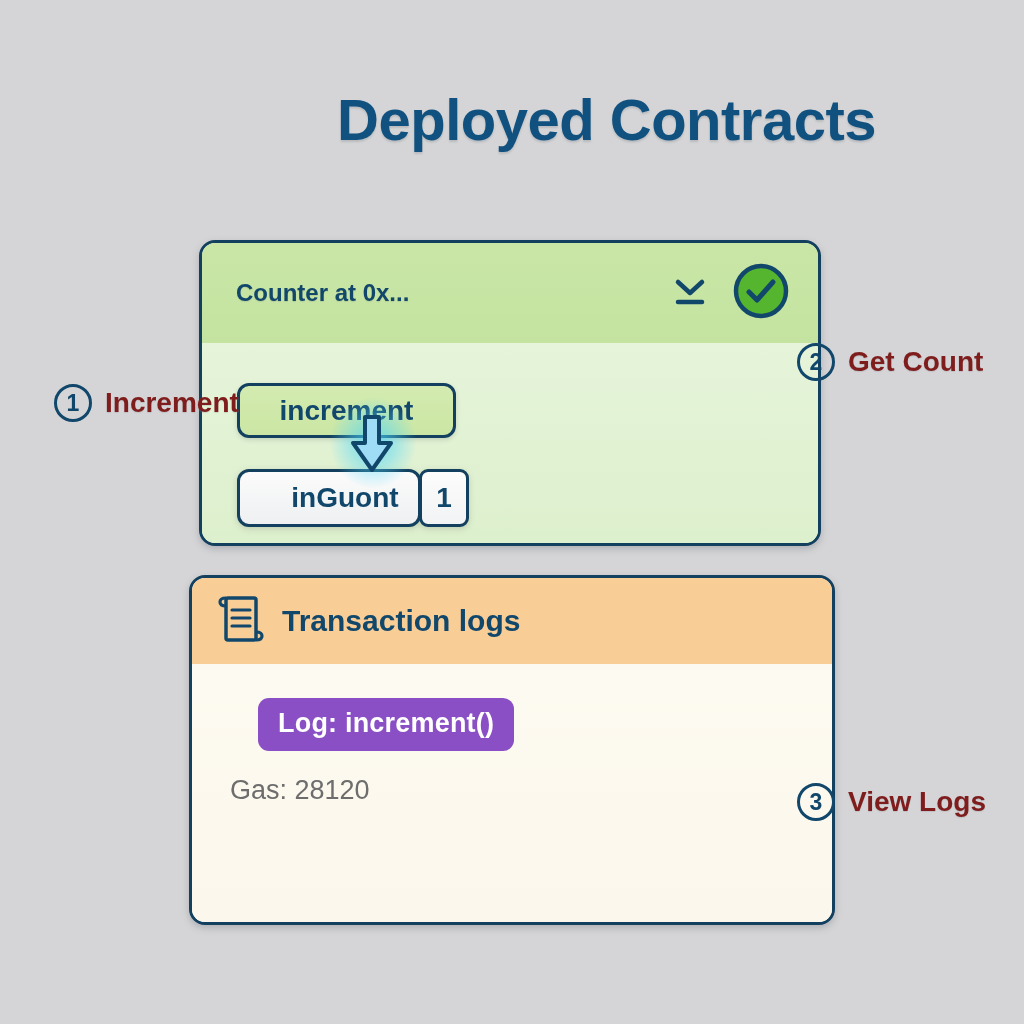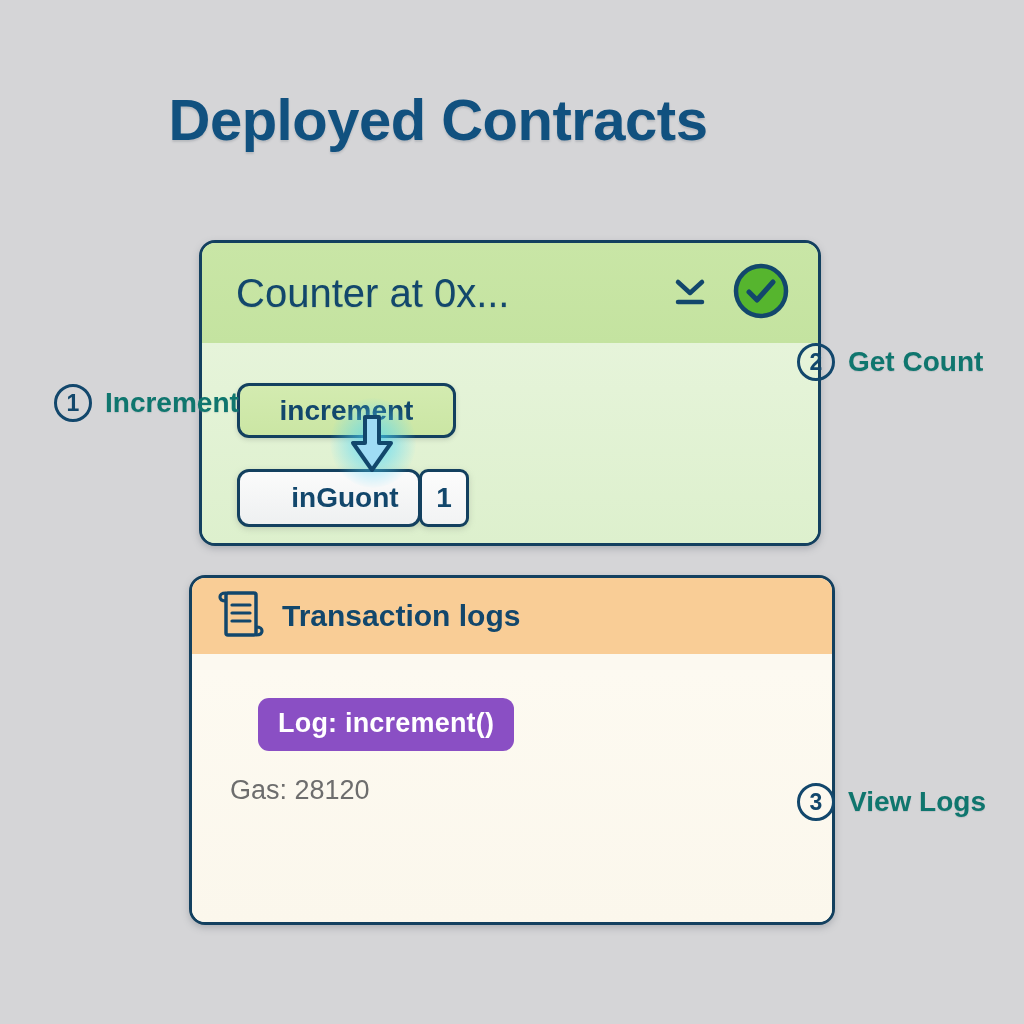--- a/index.html
+++ b/index.html
@@ -20,21 +20,21 @@
     width: 1024px;
     height: 1024px;
   }
 
   
   .page-title {
     position: absolute;
     left: 0;
     top: 86px;
     width: 876px;
-    text-align: center;
+    text-align: right;
     font-size: 58px;
     font-weight: bold;
     color: #11517f;
     letter-spacing: -0.5px;
     text-shadow: 0 2px 2px rgba(120,125,135,0.30);
   }
 
   
   .card {
     position: absolute;
@@ -58,22 +58,22 @@
     left: 0; top: 0;
     width: 100%;
     height: 100px;
     background: linear-gradient(180deg, #c9e6a6 0%, #c4e3a0 100%);
     display: flex;
     align-items: center;
     box-sizing: border-box;
     padding: 0 28px 0 34px;
   }
   #counter-title {
-    font-size: 40px;
-    font-weight: normal;
+    font-size: 24px;
+    font-weight: bold;
     color: #12476c;
     flex: 1;
     text-shadow: 0 1px 1px rgba(120,130,120,0.22);
   }
   .hdr-icons {
     display: flex;
     align-items: center;
     gap: 22px;
   }
   .collapse-icon { display: block; }
@@ -170,21 +170,21 @@
     left: 189px;
     top: 575px;
     width: 646px;
     height: 350px;
     background: #fcf9f0;
   }
   #logs-header {
     position: absolute;
     left: 0; top: 0;
     width: 100%;
-    height: 76px;
+    height: 86px;
     background: #f9cd96;
     display: flex;
     align-items: center;
     padding-left: 26px;
     box-sizing: border-box;
     gap: 18px;
   }
   #logs-title {
     font-size: 30px;
     font-weight: bold;
@@ -234,21 +234,21 @@
     align-items: center;
     justify-content: center;
     font-size: 23px;
     font-weight: bold;
     color: #12476c;
     background: transparent;
   }
   .annot-label {
     font-size: 28px;
     font-weight: bold;
-    color: #0f766e;
+    color: #7f1d1d;
     white-space: nowrap;
     text-shadow: 0 1px 1px rgba(140,145,155,0.30);
   }
   #annot-1 { left: 54px;  top: 384px; }
   #annot-2 { left: 797px; top: 343px; }
   #annot-3 { left: 797px; top: 783px; }
 </style>
 </head>
 <body>
 

